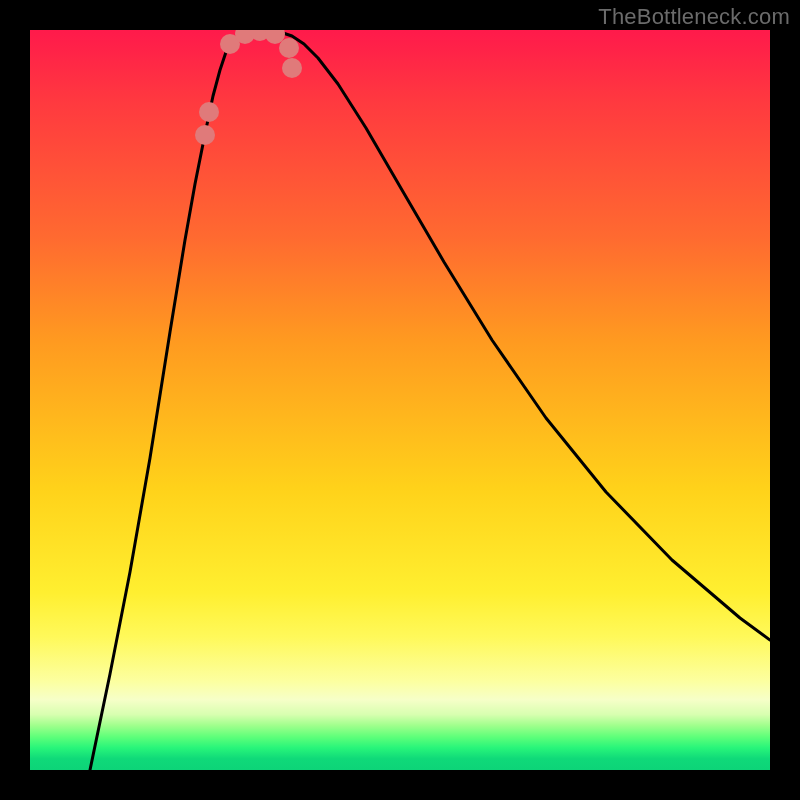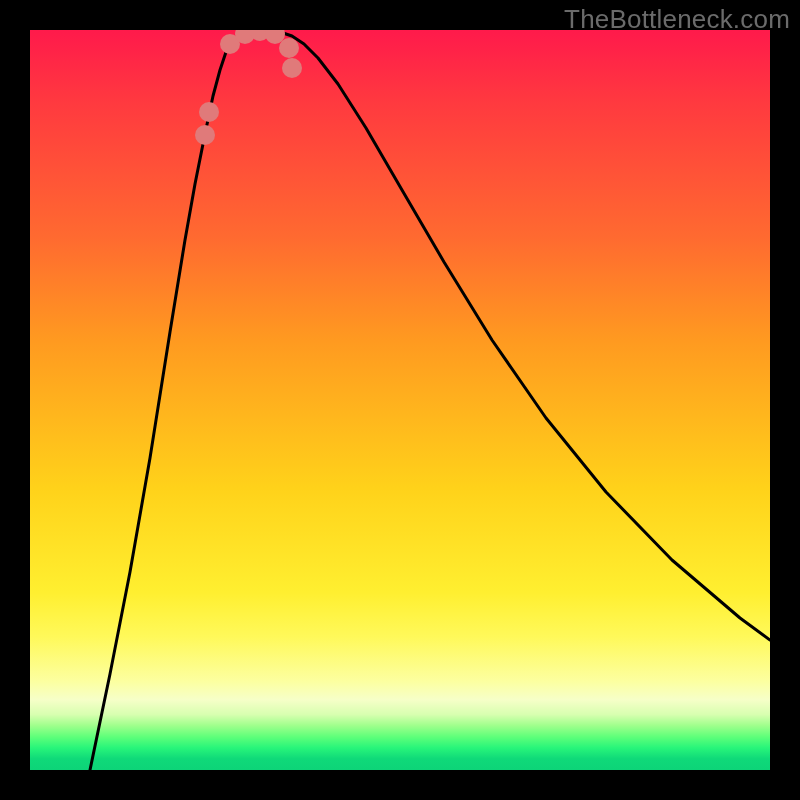--- a/index.html
+++ b/index.html
@@ -49,21 +49,21 @@
   }
   .curve-svg {
     position: absolute;
     inset: 0;
   }
   .watermark {
     position: absolute;
     top: 4px;
     right: 10px;
     color: #6b6b6b;
-    font-size: 26px;
+    font-size: 22px;
     letter-spacing: 0.2px;
     user-select: none;
   }
 </style>
 </head>
 <body>
 
 <div class="frame">
   <div class="watermark">TheBottleneck.com</div>
 

